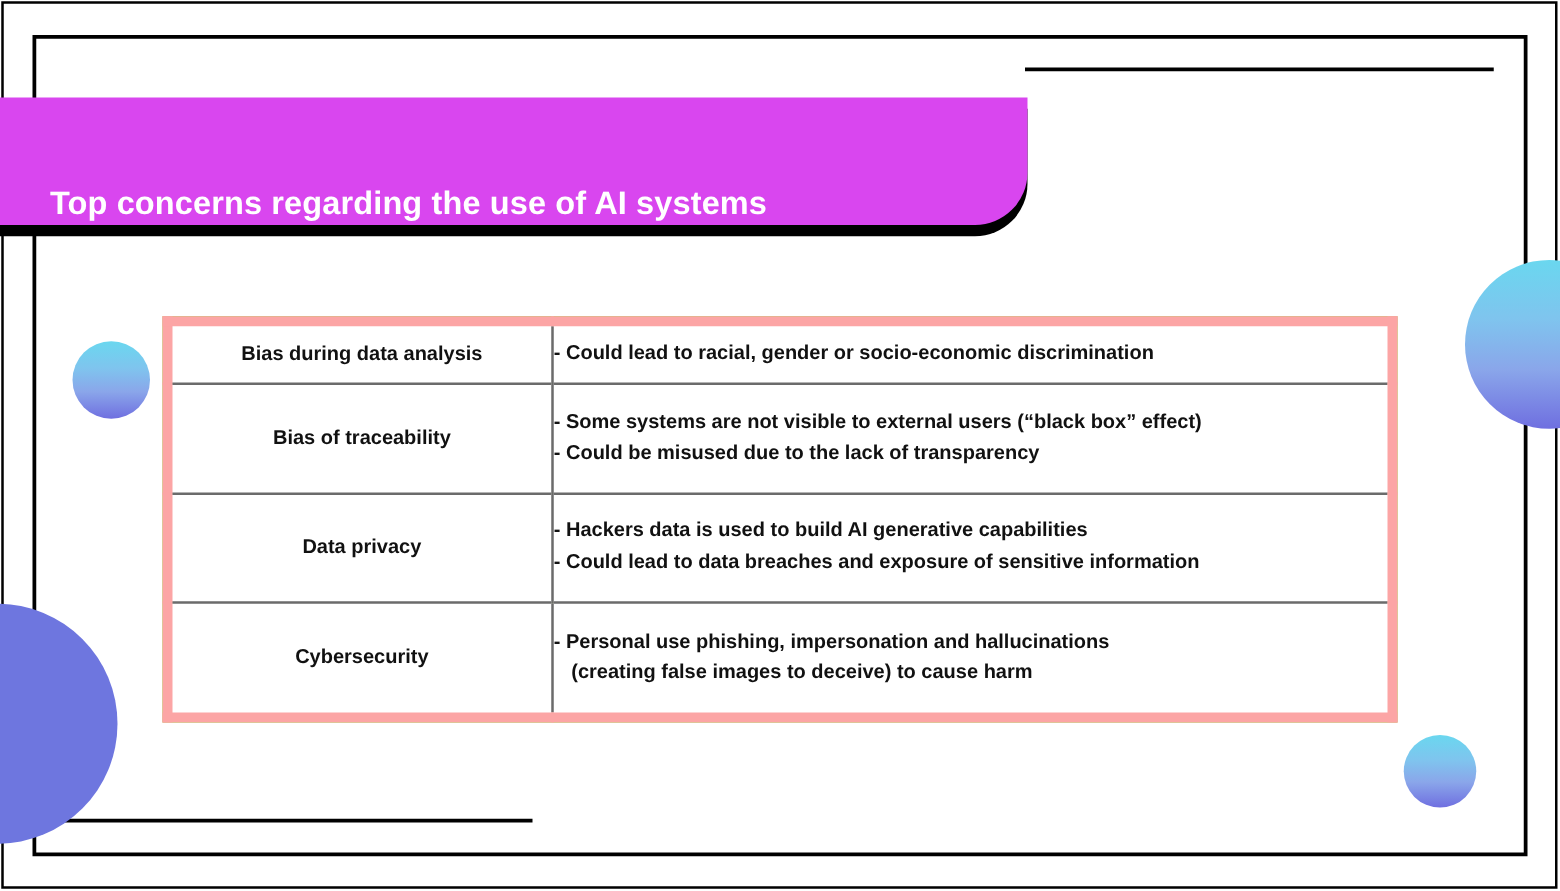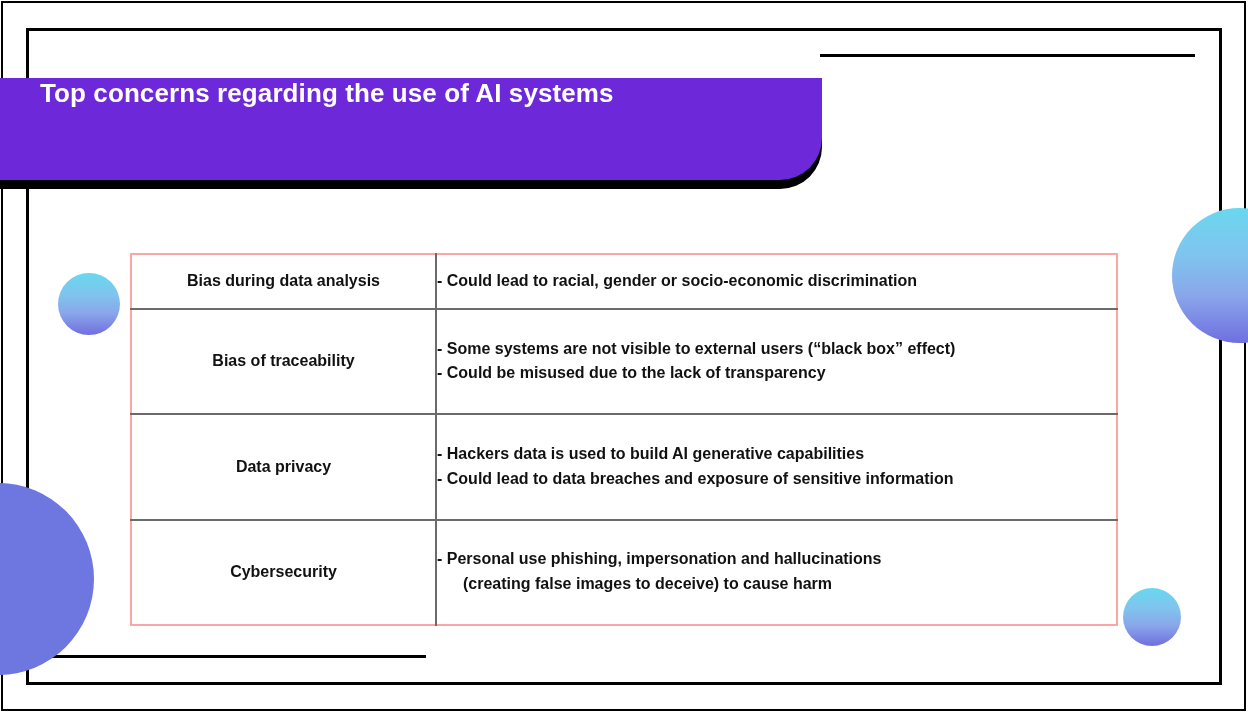--- a/index.html
+++ b/index.html
@@ -113,43 +113,43 @@
     height: 100%;
     background: #000000;
     border-radius: 0 0 42px 0;
   }
   .banner {
     position: absolute;
     left: 0;
     top: 0;
     width: 100%;
     height: 100%;
-    background: #6d28d9;
+    background: #d946ef;
     border-radius: 0 0 42px 0;
     display: flex;
-    align-items: flex-start;
+    align-items: flex-end;
   }
   .banner-title {
     color: #ffffff;
     font-size: 26px;
     font-weight: bold;
     letter-spacing: 0.1px;
     padding-left: 40px;
     padding-bottom: 2px;
     white-space: nowrap;
   }
 
   
   .concerns-table {
     position: absolute;
     left: 130px;
     top: 253px;
     width: 988px;
-    height: 373px;
-    border: 2px solid #fca5a5;
+    height: 325px;
+    border: 8px solid #fca5a5;
     box-sizing: border-box;
     background: #84cc16;
     border-collapse: collapse;
     table-layout: fixed;
   }
   .concerns-table tr + tr td {
     border-top: 2px solid #6b6b6b;
   }
   .concerns-table td {
     padding: 0;
@@ -169,21 +169,21 @@
     font-size: 16px;
     color: #111111;
     padding: 6px 14px 6px 36px;
     line-height: 1.55;
     font-weight: bold;
   }
   .detail-line {
     white-space: nowrap;
   }
   .detail-line.indented {
-    padding-left: 26px;
+    padding-left: 14px;
   }
 </style>
 </head>
 <body>
 
 <div class="slide">
 
   <div class="frame-outer"></div>
   <div class="frame-inner"></div>
 

